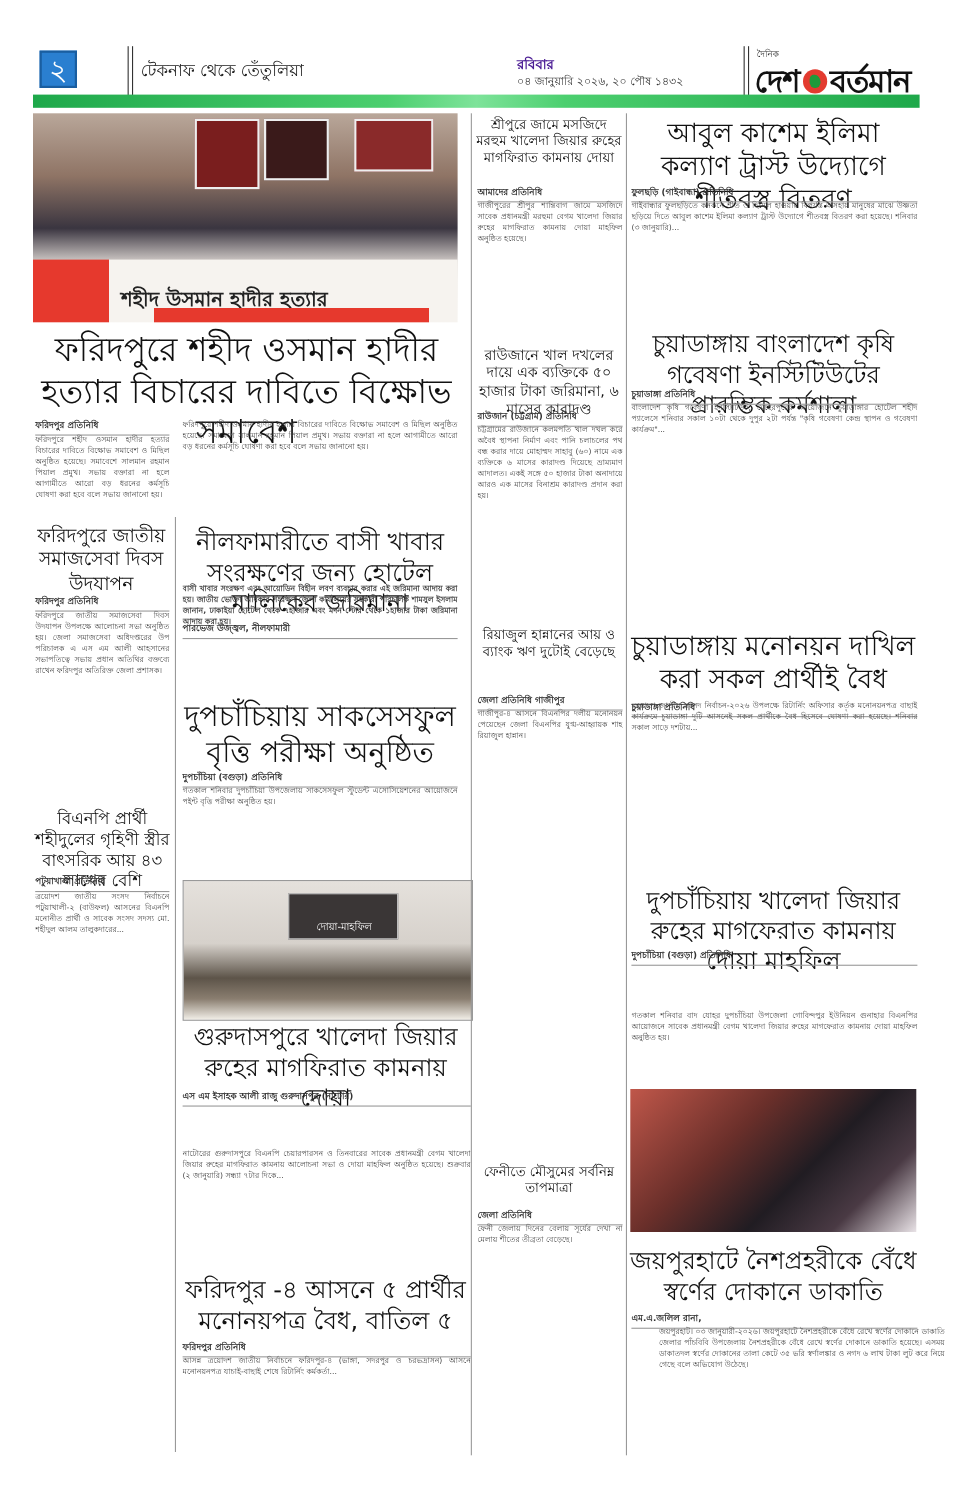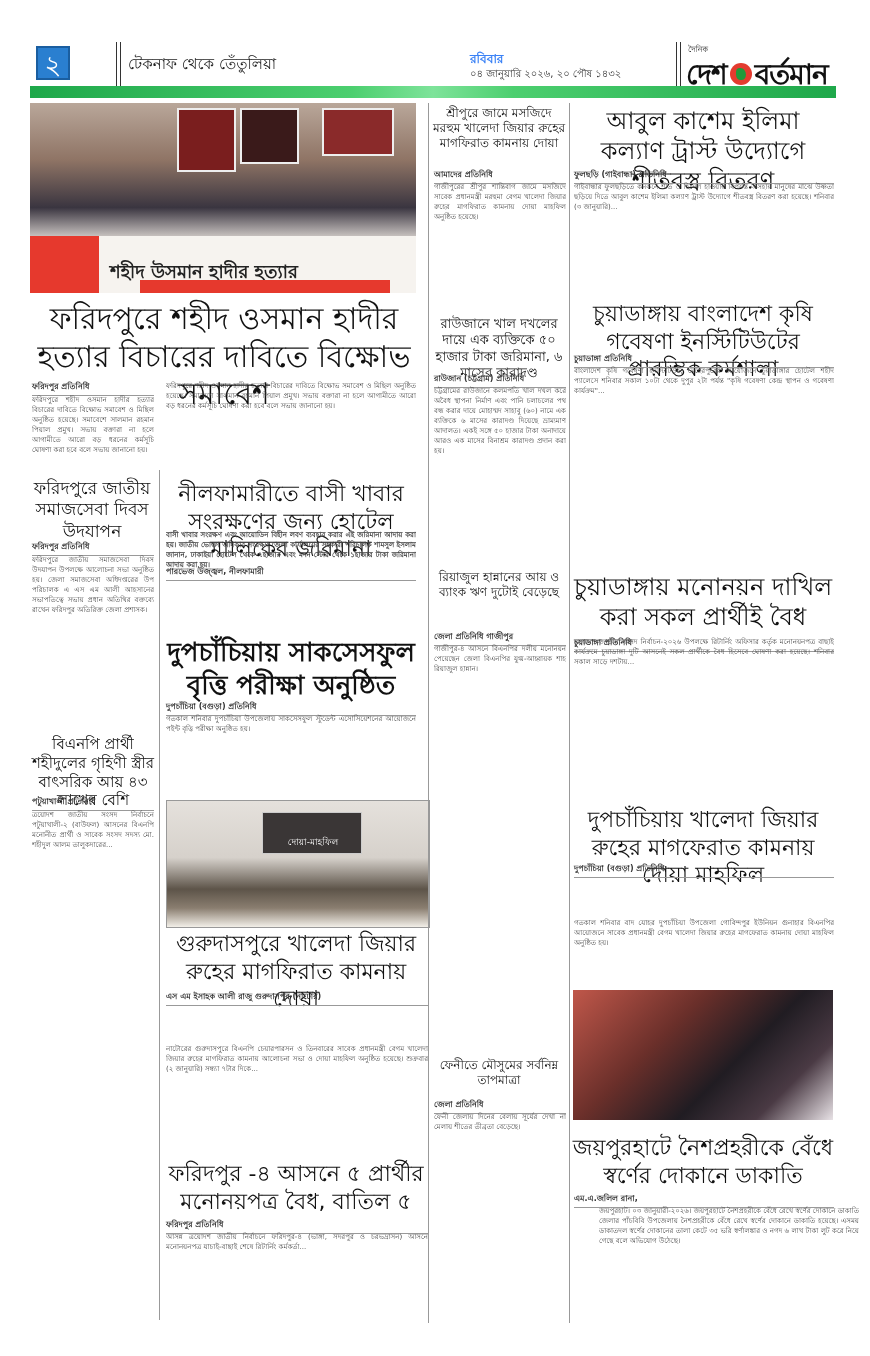--- a/index.html
+++ b/index.html
@@ -1,21 +1,21 @@
 <!DOCTYPE html>
 <html><head>
 <meta charset="utf-8">
 <style>
   html,body{margin:0;padding:0;background:#fff;}
   body{width:870px;height:1356px;position:relative;overflow:hidden;font-family:"DejaVu Sans",sans-serif;color:#222;}
   .abs{position:absolute;}
   .page-num{left:36px;top:46px;width:34px;height:34px;background:#2a7fd0;color:#fff;font-size:26px;line-height:34px;text-align:center;border:2px solid #1a5ea0;box-sizing:border-box;}
   .vbar{width:3px;border-left:1px solid #333;border-right:1px solid #333;height:48px;}
   .section-title{left:128px;top:52px;font-size:15px;color:#222;}
-  .day{left:470px;top:50px;font-size:12px;font-weight:bold;color:#3b82f6;}
+  .day{left:470px;top:50px;font-size:12px;font-weight:bold;color:#4c1d95;}
   .date{left:470px;top:66px;font-size:10px;color:#333;}
   .logo-small{left:688px;top:43px;font-size:8px;color:#333;}
   .logo{left:686px;top:53px;font-size:28px;font-weight:bold;color:#111;letter-spacing:-1px;}
   .logo .dot{display:inline-block;width:22px;height:22px;border-radius:50%;background:#e33b2f;vertical-align:middle;margin:0 3px;position:relative;top:-2px;}
   .logo .dot::after{content:"";position:absolute;left:6px;top:5px;width:10px;height:12px;background:#1e9a3a;border-radius:40% 60% 50% 50%;}
   .tagline{left:770px;top:88px;font-size:7px;color:#444;}
   .tagline-line{left:700px;top:92px;width:68px;height:1px;background:#666;}
   .green-bar{left:30px;top:86px;width:806px;height:12px;background:linear-gradient(90deg,#1ea84a 0%,#4ccf6f 40%,#7ee39a 50%,#4ccf6f 60%,#1ea84a 100%);}
   .photo{overflow:hidden;}
   .photo1{left:30px;top:103px;width:386px;height:190px;background:
@@ -66,21 +66,21 @@
 <div class="abs body-text" style="left:166px;top:381px;width:250px;height:84px;">ফরিদপুরে শহীদ ওসমান হাদীর হত্যার বিচারের দাবিতে বিক্ষোভ সমাবেশ ও মিছিল অনুষ্ঠিত হয়েছে। সমাবেশে সালমান রহমান পিয়াল প্রমুখ। সভায় বক্তারা না হলে আগামীতে আরো বড় ধরনের কর্মসূচি ঘোষণা করা হবে বলে সভায় জানানো হয়।</div>
 
 <div class="abs h h-md" style="left:30px;top:478px;width:124px;font-size:17px;">ফরিদপুরে জাতীয় সমাজসেবা দিবস উদযাপন</div>
 <div class="abs byline" style="left:32px;top:540px;width:122px;">ফরিদপুর প্রতিনিধি</div>
 <div class="abs body-text" style="left:32px;top:555px;width:122px;height:170px;">ফরিদপুরে জাতীয় সমাজসেবা দিবস উদযাপন উপলক্ষে আলোচনা সভা অনুষ্ঠিত হয়। জেলা সমাজসেবা অধিদপ্তরের উপ পরিচালক এ এস এম আলী আহসানের সভাপতিত্বে সভায় প্রধান অতিথির বক্তব্যে রাখেন ফরিদপুর অতিরিক্ত জেলা প্রশাসক।</div>
 
 <div class="abs h h-md" style="left:164px;top:480px;width:254px;">নীলফামারীতে বাসী খাবার সংরক্ষণের জন্য হোটেল মালিকের জরিমানা</div>
 <div class="abs byline" style="left:166px;top:540px;width:250px;margin-top:25px;">পারভেজ উজ্জ্বল, নীলফামারী</div>
 <div class="abs body-text" style="left:166px;top:530px;width:250px;height:72px;font-weight:bold;">বাসী খাবার সংরক্ষণ এবং আয়োডিন বিহীন লবণ ব্যবহার করার এই জরিমানা আদায় করা হয়। জাতীয় ভোক্তা অধিকার সংরক্ষণ জেলা কার্যালয়ের সহকারী পরিচালক শামসুল ইসলাম জানান, ঢাকাইয়া হোটেল থেকে ৭হাজার এবং মদন স্টোর থেকে ১হাজার টাকা জরিমানা আদায় করা হয়।</div>
 
-<div class="abs h h-lg" style="left:164px;top:636px;width:254px;font-size:26px;font-weight:bold;">দুপচাঁচিয়ায় সাকসেসফুল বৃত্তি পরীক্ষা অনুষ্ঠিত</div>
+<div class="abs h h-lg" style="left:164px;top:636px;width:254px;font-size:26px;">দুপচাঁচিয়ায় সাকসেসফুল বৃত্তি পরীক্ষা অনুষ্ঠিত</div>
 <div class="abs byline" style="left:166px;top:700px;width:250px;">দুপচাঁচিয়া (বগুড়া) প্রতিনিধি</div>
 <div class="abs body-text" style="left:166px;top:714px;width:250px;height:80px;">গতকাল শনিবার দুপচাঁচিয়া উপজেলায় সাকসেসফুল স্টুডেন্ট এসোসিয়েশনের আয়োজনে পইন্ট বৃত্তি পরীক্ষা অনুষ্ঠিত হয়।</div>
 
 <div class="abs h h-sm" style="left:30px;top:735px;width:126px;font-size:15px;">বিএনপি প্রার্থী শহীদুলের গৃহিণী স্ত্রীর বাৎসরিক আয় ৪৩ লাখের বেশি</div>
 <div class="abs byline" style="left:32px;top:795px;width:122px;">পটুয়াখালী প্রতিনিধি</div>
 <div class="abs body-text" style="left:32px;top:810px;width:122px;height:510px;">ত্রয়োদশ জাতীয় সংসদ নির্বাচনে পটুয়াখালী-২ (বাউফল) আসনের বিএনপি মনোনীত প্রার্থী ও সাবেক সংসদ সদস্য মো. শহীদুল আলম তালুকদারের...</div>
 
 <div class="abs photo photo2"></div>
 <div class="abs photo2-banner"></div>
 <div class="abs" style="left:270px;top:835px;width:86px;font-size:9px;color:#fff;text-align:center;">দোয়া-মাহফিল</div>

